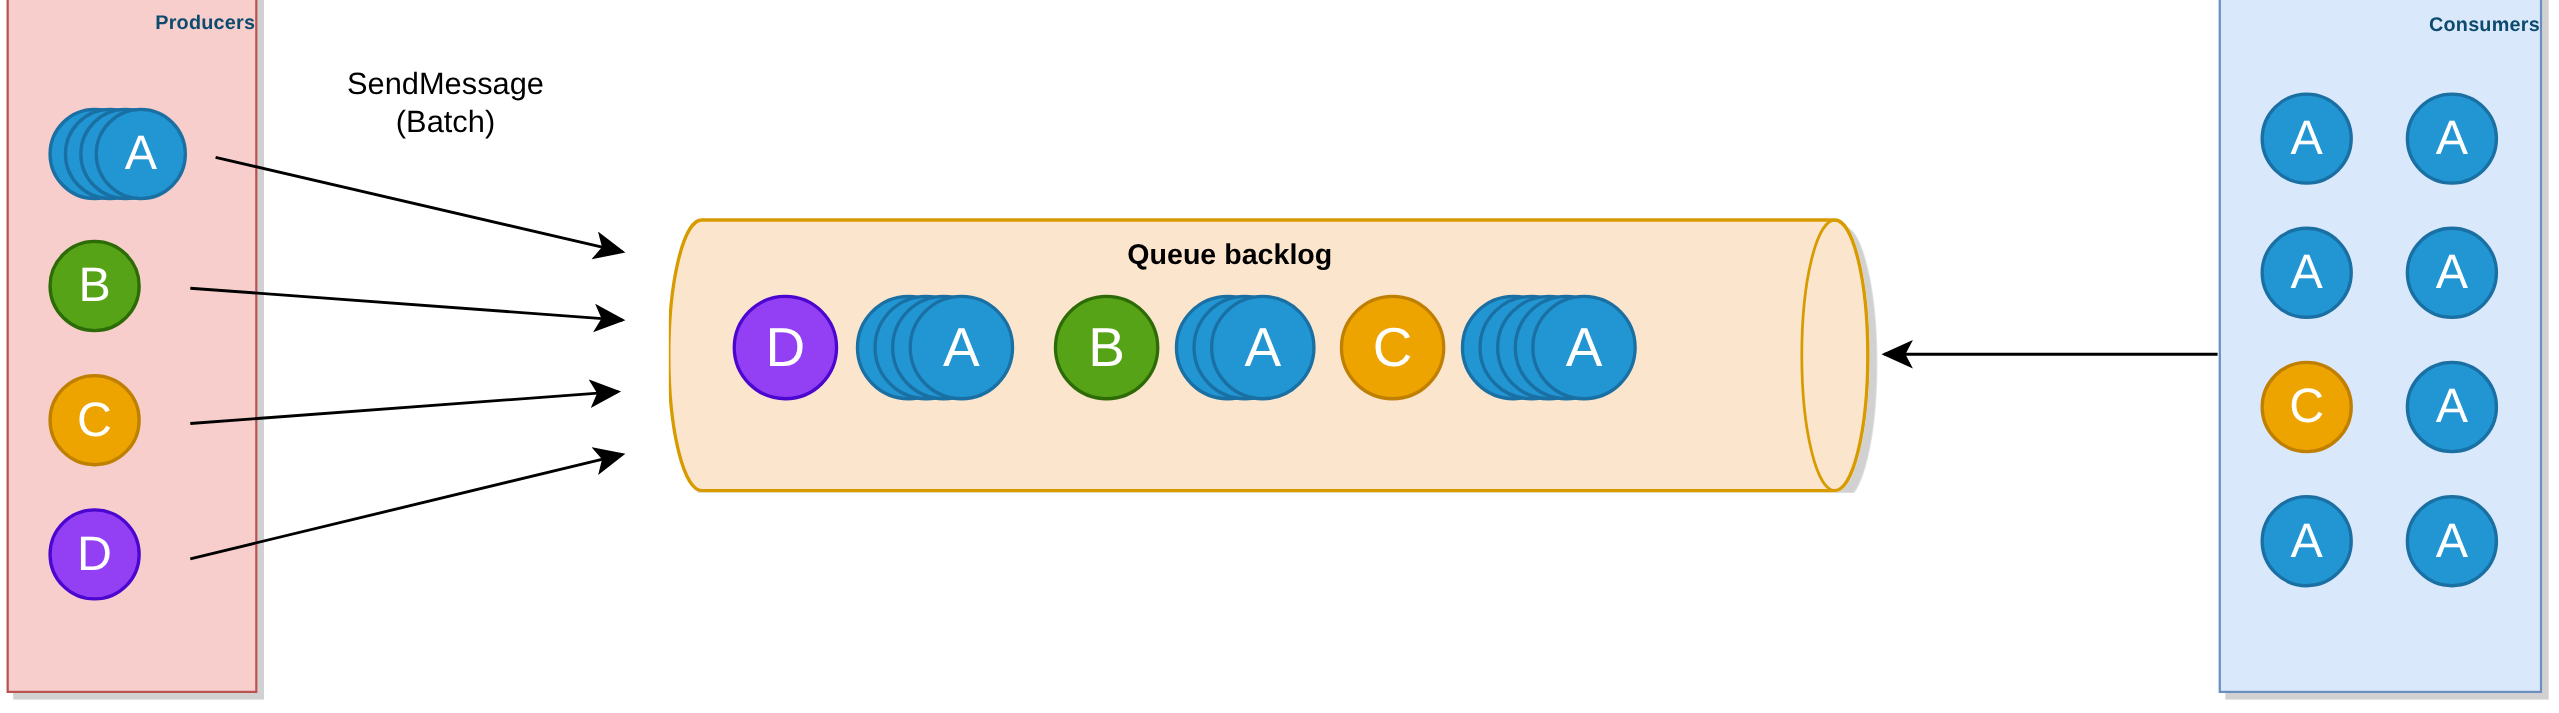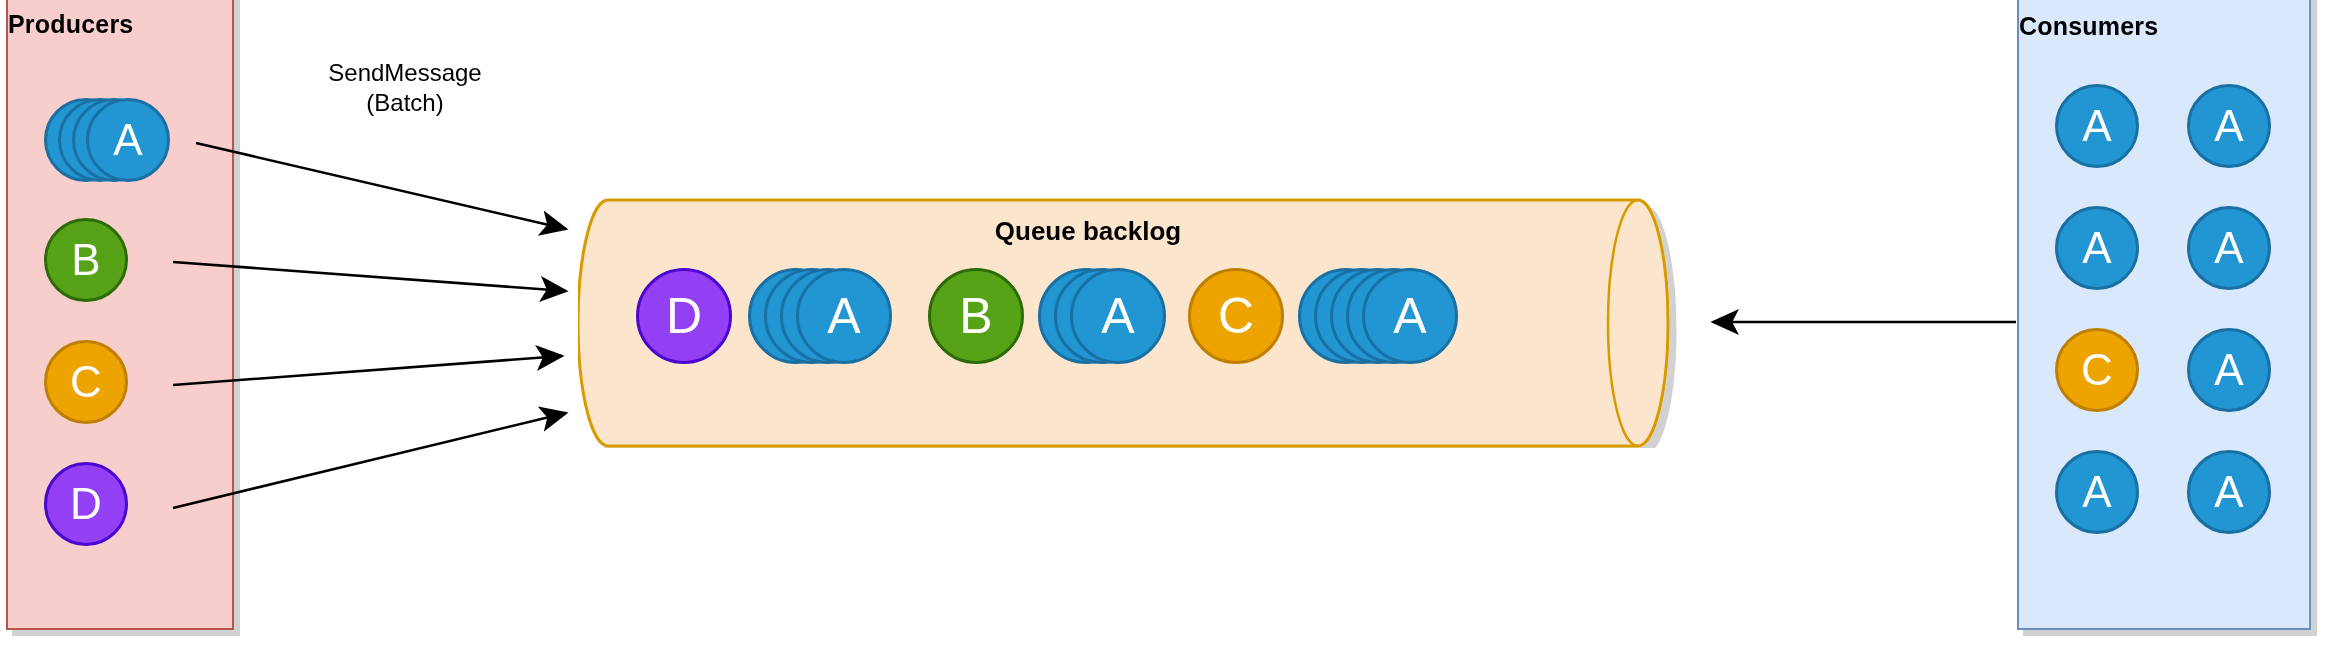--- a/index.html
+++ b/index.html
@@ -21,24 +21,24 @@
   
   .panel {
     position: absolute;
     box-sizing: border-box;
     box-shadow: 6px 6px 0 rgba(0,0,0,0.18);
   }
   .panel-title {
     position: absolute;
     left: 0;
     right: 0;
-    text-align: left;
+    text-align: right;
     font-weight: bold;
-    font-size: 25px;
-    color: #000000;
+    font-size: 18px;
+    color: #0c4a6e;
     letter-spacing: 0.2px;
   }
   #producers-panel {
     left: 6px;
     top: -14px;
     width: 228px;
     height: 644px;
     background: #f8cecc;
     border: 2px solid #b85450;
   }
@@ -74,21 +74,21 @@
   .token.purple { background: #9340f5; border: 3px solid #4b06cf; }
 
   .stack {
     position: absolute;
   }
   .stack .token { top: 0; }
 
   
   #queue-cylinder {
     position: absolute;
-    left: 578px;
+    left: 608px;
     top: 198px;
     width: 1120px;
     height: 250px;
   }
   #queue-body {
     position: absolute;
     left: 0; top: 0;
     width: 100%; height: 100%;
   }
   #queue-title {
@@ -107,21 +107,21 @@
     left: 40px;
     top: 60px;
     width: 1020px;
     height: 140px;
     z-index: 2;
   }
 
   
   .edge-label {
     position: absolute;
-    font-size: 24px;
+    font-size: 28px;
     color: #000000;
     white-space: pre-line;
     text-align: center;
     line-height: 1.25;
   }
   #send-label { left: 290px; top: 58px; width: 230px; }
   #receive-label { left: 1717px; top: 258px; width: 290px; text-align: left; }
 
   svg.overlay {
     position: absolute;

